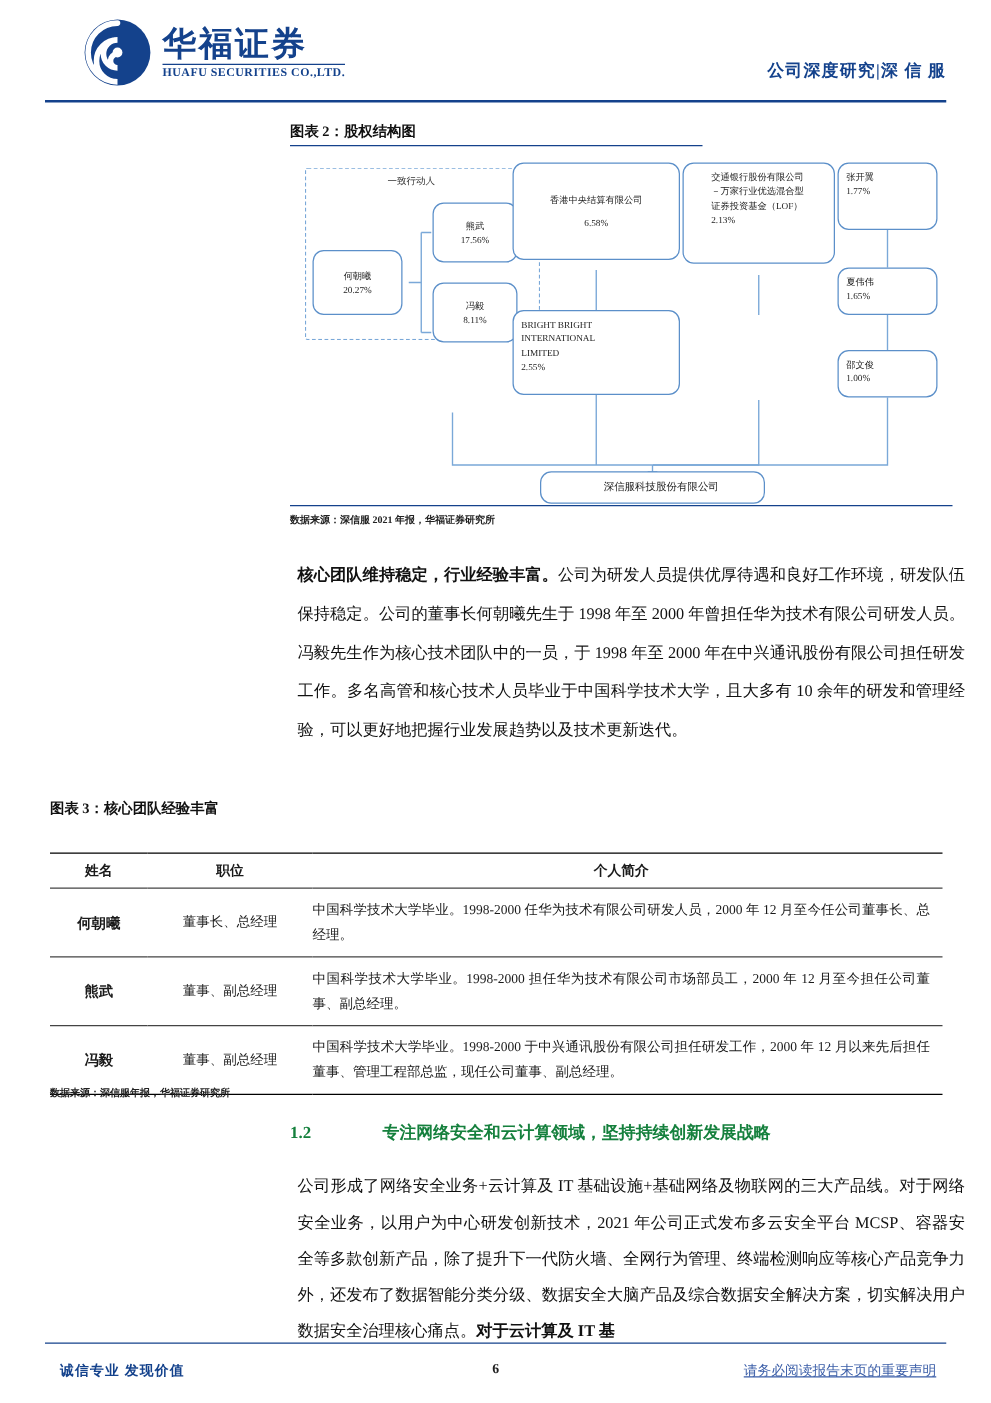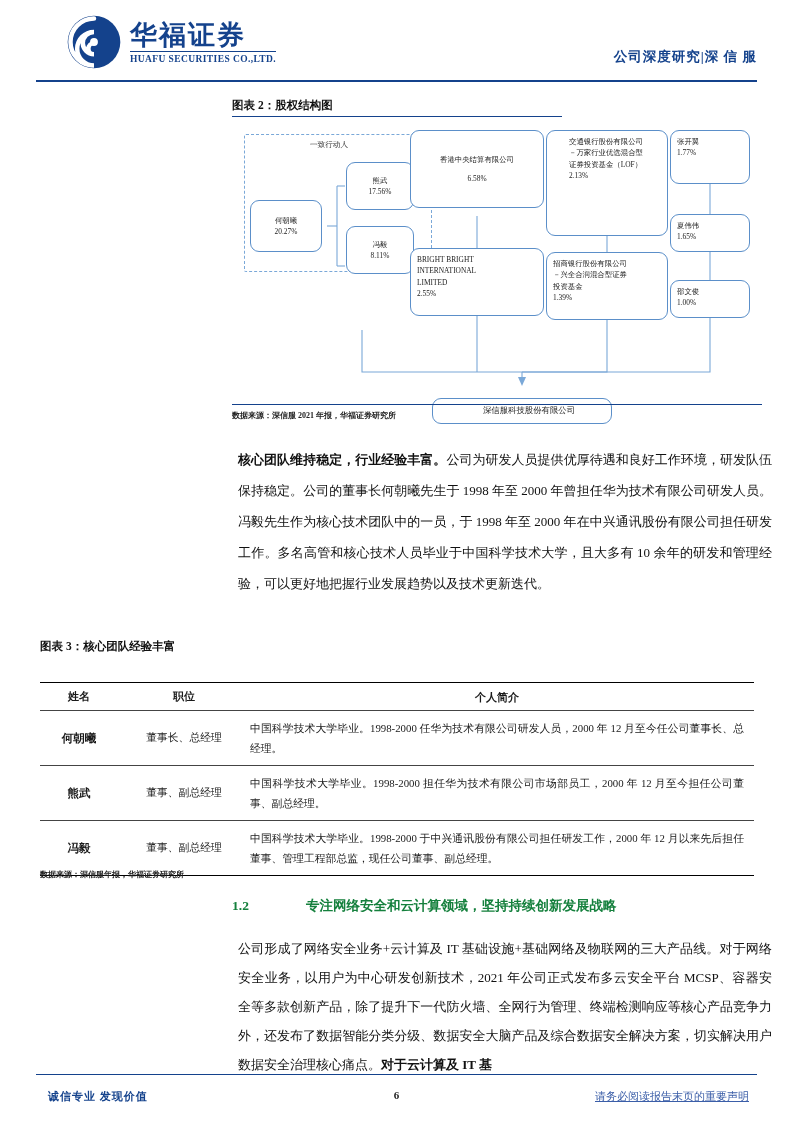--- a/index.html
+++ b/index.html
@@ -219,50 +219,44 @@
       <span class="pct" style="margin-top:8px;">6.58%</span>
     </div>
 
     <div class="node" style="left:178px; top:126px; width:134px; height:68px;">
       <div>BRIGHT BRIGHT</div>
       <div>INTERNATIONAL</div>
       <div>LIMITED</div>
       <div class="pct">2.55%</div>
     </div>
 
-    <div class="node" style="left:314px; top:8px; width:122px; height:106px;padding-left:22px;">
+    <div class="node" style="left:314px; top:8px; width:122px; height:81px;padding-left:22px;">
       <div>交通银行股份有限公司</div>
       <div>－万家行业优选混合型</div>
       <div>证券投资基金（LOF）</div>
       <div class="pct">2.13%</div>
     </div>
 
-    <div class="node" style="left:314px; top:130px; width:122px; height:68px;">
-      <div>招商银行股份有限公司</div>
-      <div>－兴全合润混合型证券</div>
-      <div>投资基金</div>
-      <div class="pct">1.39%</div>
-    </div>
 
     <div class="node" style="left:438px; top:8px; width:80px; height:54px;">
       <div>张开翼</div>
       <div class="pct">1.77%</div>
     </div>
 
     <div class="node" style="left:438px; top:92px; width:80px; height:38px;">
       <div>夏伟伟</div>
       <div class="pct">1.65%</div>
     </div>
 
     <div class="node" style="left:438px; top:158px; width:80px; height:38px;">
       <div>邵文俊</div>
       <div class="pct">1.00%</div>
     </div>
 
-    <div class="node center" style="left:200px; top:276px; width:180px; height:26px; font-size:8.4px;padding-left:20px;">
+    <div class="node center" style="left:200px; top:255px; width:180px; height:26px; font-size:8.4px;padding-left:20px;">
       <span>深信服科技股份有限公司</span>
     </div>
   </div>
 
   <div class="src-rule" style="left:232px; top:404px; width:530px;"></div>
   <div class="src" style="left:232px; top:410px;">数据来源：深信服 2021 年报，华福证券研究所</div>
 
   <div class="para" style="left:238px; top:444px; width:534px;">
     <b>核心团队维持稳定，行业经验丰富。</b><span>公司为研发人员提供优厚待遇和良好工作环境，研发队伍保持稳定。公司的董事长何朝曦先生于 1998 年至 2000 年曾担任华为技术有限公司研发人员。冯毅先生作为核心技术团队中的一员，于 1998 年至 2000 年在中兴通讯股份有限公司担任研发工作。多名高管和核心技术人员毕业于中国科学技术大学，且大多有 10 余年的研发和管理经验，可以更好地把握行业发展趋势以及技术更新迭代。</span>
   </div>

